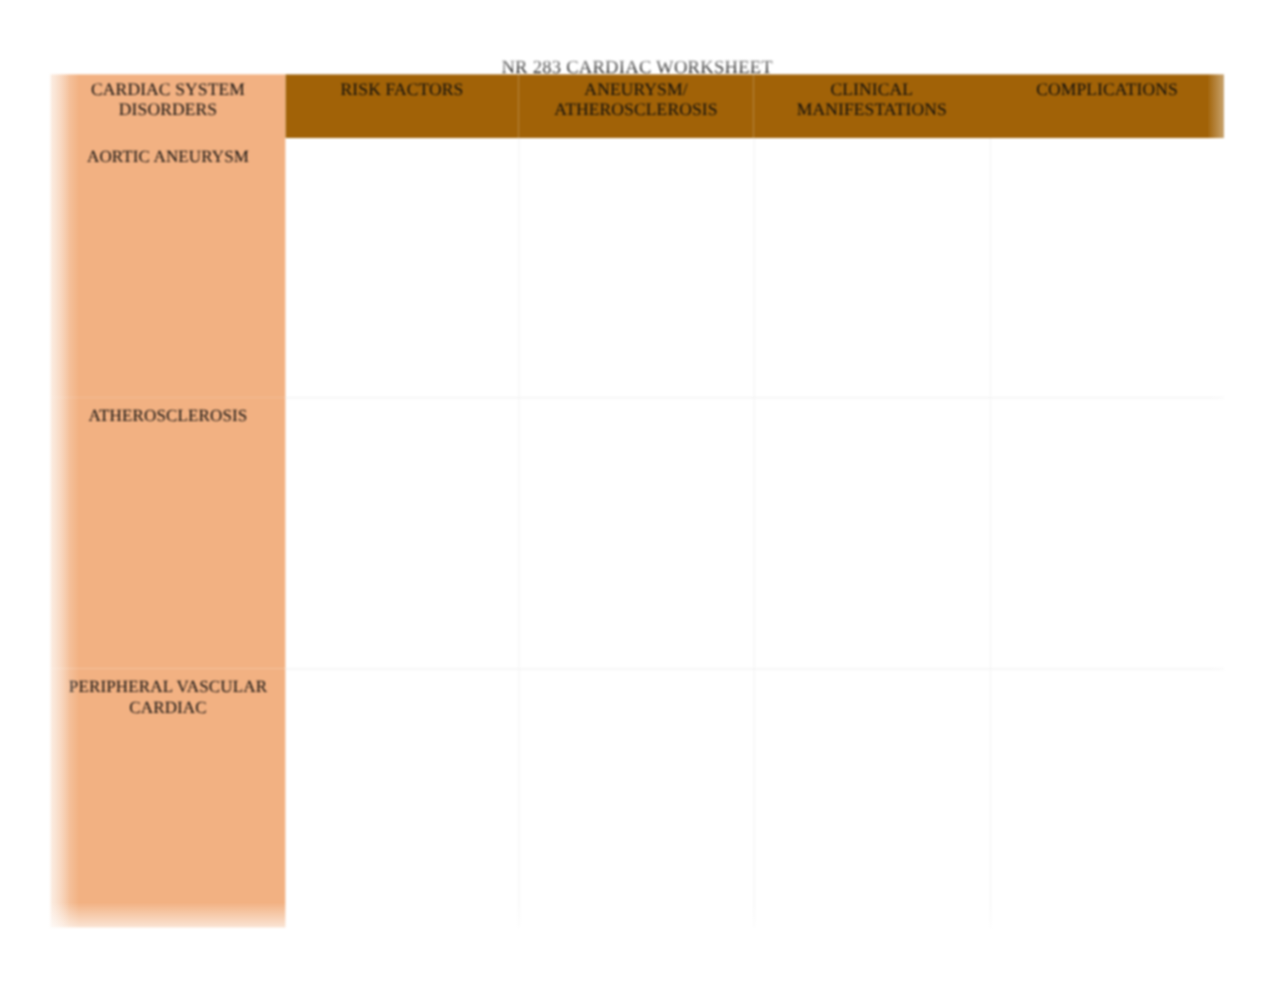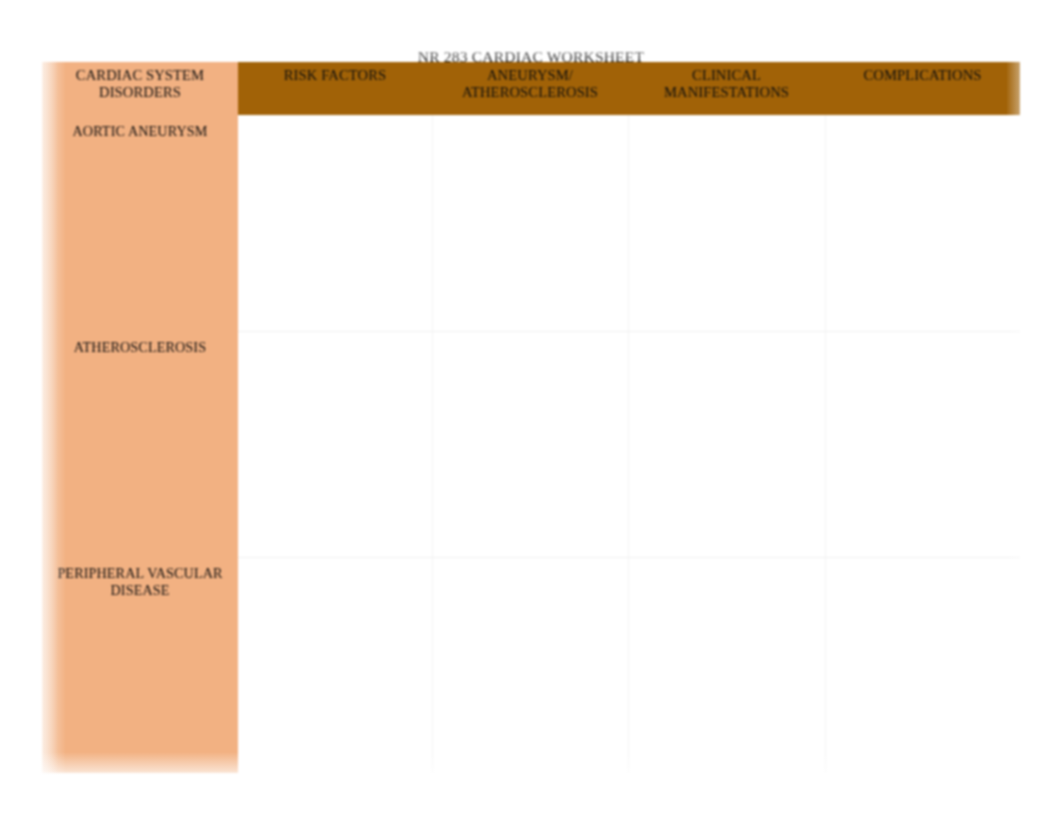--- a/index.html
+++ b/index.html
@@ -197,21 +197,21 @@
             <td class="rowlabel">ATHEROSCLEROSIS</td>
             <td></td>
             <td></td>
             <td></td>
             <td class="last"></td>
           </tr>
 
           <tr class="body-row r3 last-row">
             <td class="rowlabel">
               <span class="cell-text">PERIPHERAL VASCULAR</span>
-              <span class="cell-text">DISEASE</span>
+              <span class="cell-text">CARDIAC</span>
             </td>
             <td></td>
             <td></td>
             <td></td>
             <td class="last"></td>
           </tr>
         </tbody>
       </table>
     </div>
 

